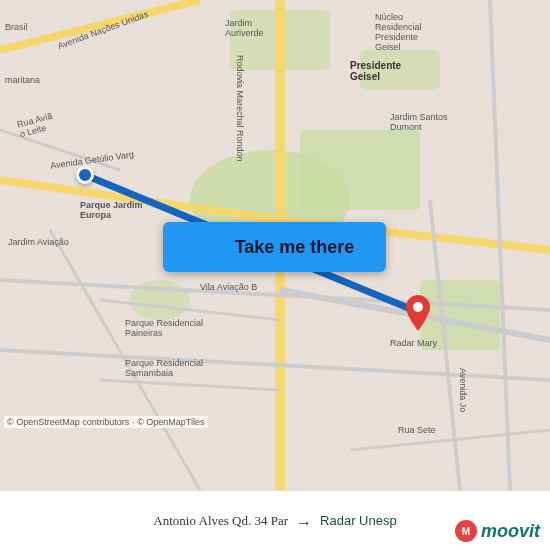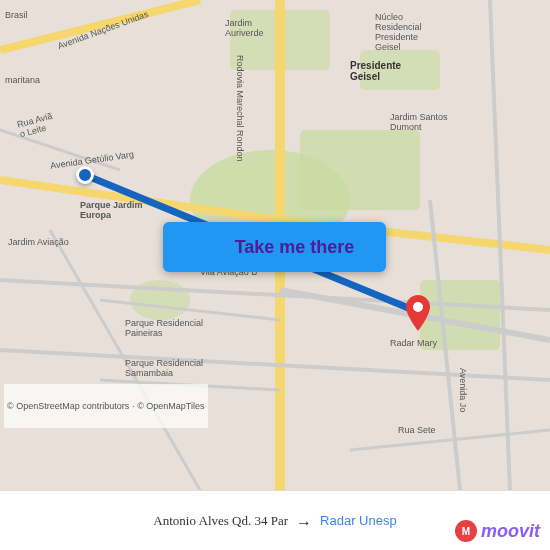--- a/index.html
+++ b/index.html
@@ -21,21 +21,21 @@
     }
 
     
     #take-me-there-btn {
       position: absolute;
       top: 222px;
       left: 163px;
       width: 223px;
       height: 50px;
       background: #2196f3;
-      color: #4c1d95;
+      color: #0f172a;
       border: none;
       border-radius: 6px;
       font-size: 18px;
       font-weight: bold;
       cursor: pointer;
       z-index: 100;
       display: flex;
       align-items: center;
       justify-content: center;
       box-shadow: 0 2px 8px rgba(0,0,0,0.3);
@@ -85,50 +85,50 @@
     }
 
     .route-arrow {
       font-size: 16px;
       color: #333;
       margin: 0 8px;
     }
 
     .route-to {
       font-size: 13px;
-      color: #3b82f6;
+      color: #14532d;
       font-weight: 500;
     }
 
     
     #attribution {
       position: absolute;
       bottom: 62px;
       left: 4px;
       font-size: 9px;
       color: #555;
       background: rgba(255,255,255,0.7);
-      padding: 17px 3px;
+      padding: 1px 3px;
       z-index: 50;
     }
 
     
     .moovit-logo {
       position: absolute;
       right: 10px;
       bottom: 10px;
       display: flex;
       align-items: center;
       gap: 4px;
     }
 
     .moovit-text {
       font-size: 18px;
       font-weight: bold;
-      color: #8b5cf6;
+      color: #0f766e;
       font-style: italic;
     }
 
     
     .map-label {
       position: absolute;
       font-size: 9px;
       color: #555;
       font-weight: 500;
       white-space: nowrap;
@@ -181,33 +181,33 @@
     <line x1="50" y1="230" x2="200" y2="490" stroke="#cccccc" stroke-width="3"></line>
     <line x1="350" y1="450" x2="550" y2="430" stroke="#cccccc" stroke-width="3"></line>
 
     <line x1="0" y1="130" x2="120" y2="170" stroke="#cccccc" stroke-width="3"></line>
 
     <line x1="85" y1="175" x2="418" y2="312" stroke="#1565c0" stroke-width="7" stroke-linecap="round"></line>
 
     <line x1="415" y1="310" x2="418" y2="312" stroke="#1565c0" stroke-width="7" stroke-linecap="round"></line>
   </svg>
 
-  <span class="map-label" style="left:5px;top:10px;">Brasil</span>
+  <span class="map-label" style="left:5px;top:22px;">Brasil</span>
   <span class="map-label" style="left:55px;top:25px;transform:rotate(-20deg);">Avenida Nações Unidas</span>
   <span class="map-label" style="left:225px;top:18px;">Jardim<br>Auriverde</span>
   <span class="map-label" style="left:375px;top:12px;">Núcleo<br>Residencial<br>Presidente<br>Geisel</span>
   <span class="map-label-bold" style="left:350px;top:60px;">Presidente<br>Geisel</span>
   <span class="map-label" style="left:390px;top:112px;">Jardim Santos<br>Dumont</span>
   <span class="map-label" style="left:5px;top:75px;text-align:center;">maritana</span>
   <span class="map-label" style="left:18px;top:115px;transform:rotate(-15deg);">Rua Aviã<br>o Leite</span>
   <span class="map-label" style="left:50px;top:155px;transform:rotate(-8deg);">Avenida Getúlio Varg</span>
   <span class="map-label" style="left:245px;top:55px;transform:rotate(90deg);transform-origin:left top;">Rodovia Marechal Rondon</span>
   <span class="map-label" style="left:80px;top:200px;font-weight:bold;">Parque Jardim<br>Europa</span>
   <span class="map-label" style="left:8px;top:237px;">Jardim Aviação</span>
-  <span class="map-label" style="left:200px;top:267px;">Vila Aviação B</span>
+  <span class="map-label" style="left:200px;top:282px;">Vila Aviação B</span>
   <span class="map-label" style="left:125px;top:318px;">Parque Residencial<br>Paineiras</span>
   <span class="map-label" style="left:125px;top:358px;">Parque Residencial<br>Samambaia</span>
   <span class="map-label" style="left:390px;top:338px;">Radar Mary</span>
   <span class="map-label" style="left:468px;top:368px;transform:rotate(90deg);transform-origin:left top;">Avenida Jo</span>
   <span class="map-label" style="left:398px;top:413px;margin-top:12px;">Rua Sete</span>
 
   <div class="origin-marker" style="left:76px;top:166px;z-index:20;"></div>
 
   <div class="dest-marker" style="left:406px;top:295px;">
     <svg width="24" height="36" viewBox="0 0 24 36">

